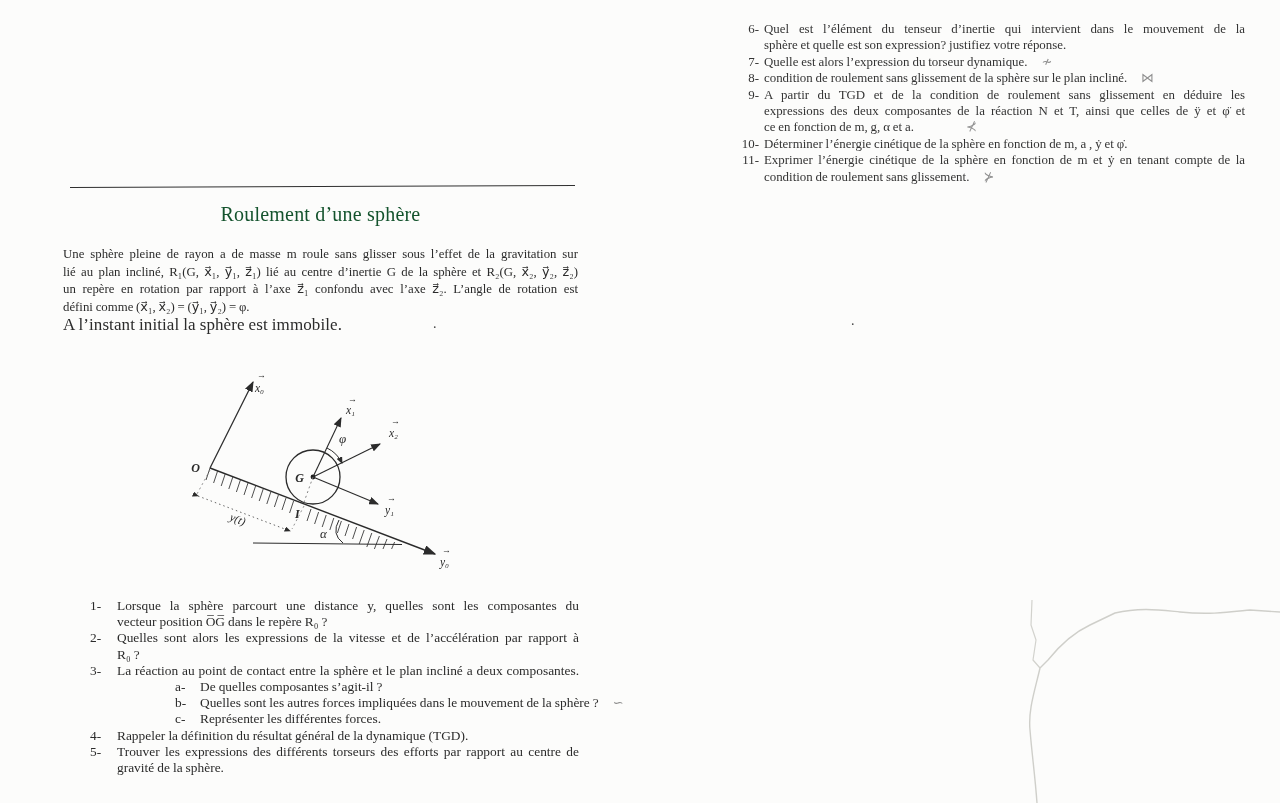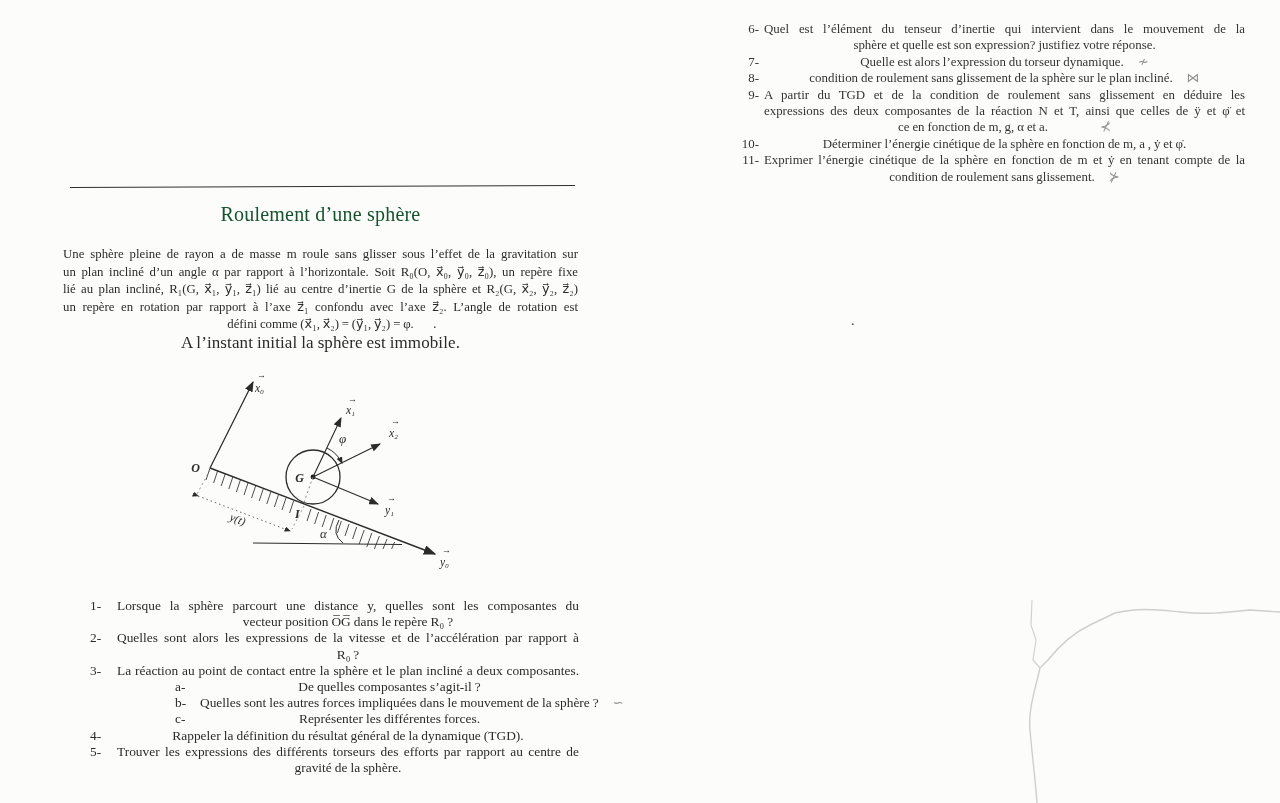--- a/index.html
+++ b/index.html
@@ -7,21 +7,21 @@
     width:1280px;height:803px;position:relative;overflow:hidden;
     background:#fcfcfb;color:#2b2b2b;
     font-family:"Liberation Serif","DejaVu Serif","DejaVu Sans",serif;
   }
   .abs{position:absolute}
   #rule{left:70px;top:186px;width:505px;height:0;border-top:1.6px solid #2f2f2f;transform:rotate(-0.25deg)}
   #title{left:63px;top:203px;width:515px;text-align:center;font-size:20px;letter-spacing:.2px;color:#14532d}
   #intro{left:63px;top:246px;width:515px;font-size:12.8px;line-height:17.6px;word-spacing:-0.4px}
   .ln{white-space:nowrap;overflow:visible}
   .j{text-align:justify;text-align-last:justify}
-  .n{text-align:center}
+  .n{text-align:left}
   .n2{font-size:17px;letter-spacing:.1px}
   #lq{left:90px;top:598px;width:489px;font-size:13.4px;line-height:16.2px;word-spacing:-0.3px}
   #rq{left:737px;top:21px;width:508px;font-size:12.9px;line-height:16.4px;word-spacing:-0.3px;color:#343434}
   .q{position:relative;margin-left:27px}
   .q>.num{position:absolute;left:-27px;top:0;width:22px}
   #lq .q>.num{text-align:left}
   #rq .q>.num{text-align:right}
   .sub{position:relative;margin-left:83px}
   .sub>.num{position:absolute;left:-25px;top:0;width:16px;text-align:left}
   .mark{color:#8f8f8f;padding-left:14px;font-size:13px;font-family:"DejaVu Sans","Liberation Sans",sans-serif}
@@ -40,21 +40,20 @@
 </head>
 <body>
 
 <div>
 
   <div id="rule" class="abs"></div>
   <div id="title" class="abs">Roulement d’une sphère</div>
 
   <div id="intro" class="abs">
     <div class="ln j">Une sphère pleine de rayon a de masse m roule sans glisser sous l’effet de la gravitation sur</div>
-    <div class="ln j">un plan incliné d’un angle α par rapport à l’horizontale. Soit R₀(O, x⃗₀, y⃗₀, z⃗₀), un repère fixe</div>
     <div class="ln j">lié au plan incliné, R₁(G, x⃗₁, y⃗₁, z⃗₁) lié au centre d’inertie G de la sphère et R₂(G, x⃗₂, y⃗₂, z⃗₂)</div>
     <div class="ln j">un repère en rotation par rapport à l’axe z⃗₁ confondu avec l’axe z⃗₂. L’angle de rotation est</div>
     <div class="ln n">défini comme (x⃗₁, x⃗₂) = (y⃗₁, y⃗₂) = φ.</div>
     <div class="ln n n2">A l’instant initial la sphère est immobile.</div>
   </div>
 
   <svg id="figure" class="abs" width="310" height="228" viewBox="0 0 310 228">
     <defs>
       <marker id="ah" markerWidth="9" markerHeight="7" refX="8" refY="3.5" orient="auto-start-reverse">
         <path d="M0,0 L9,3.5 L0,7 z" fill="#2b2b2b"></path>

